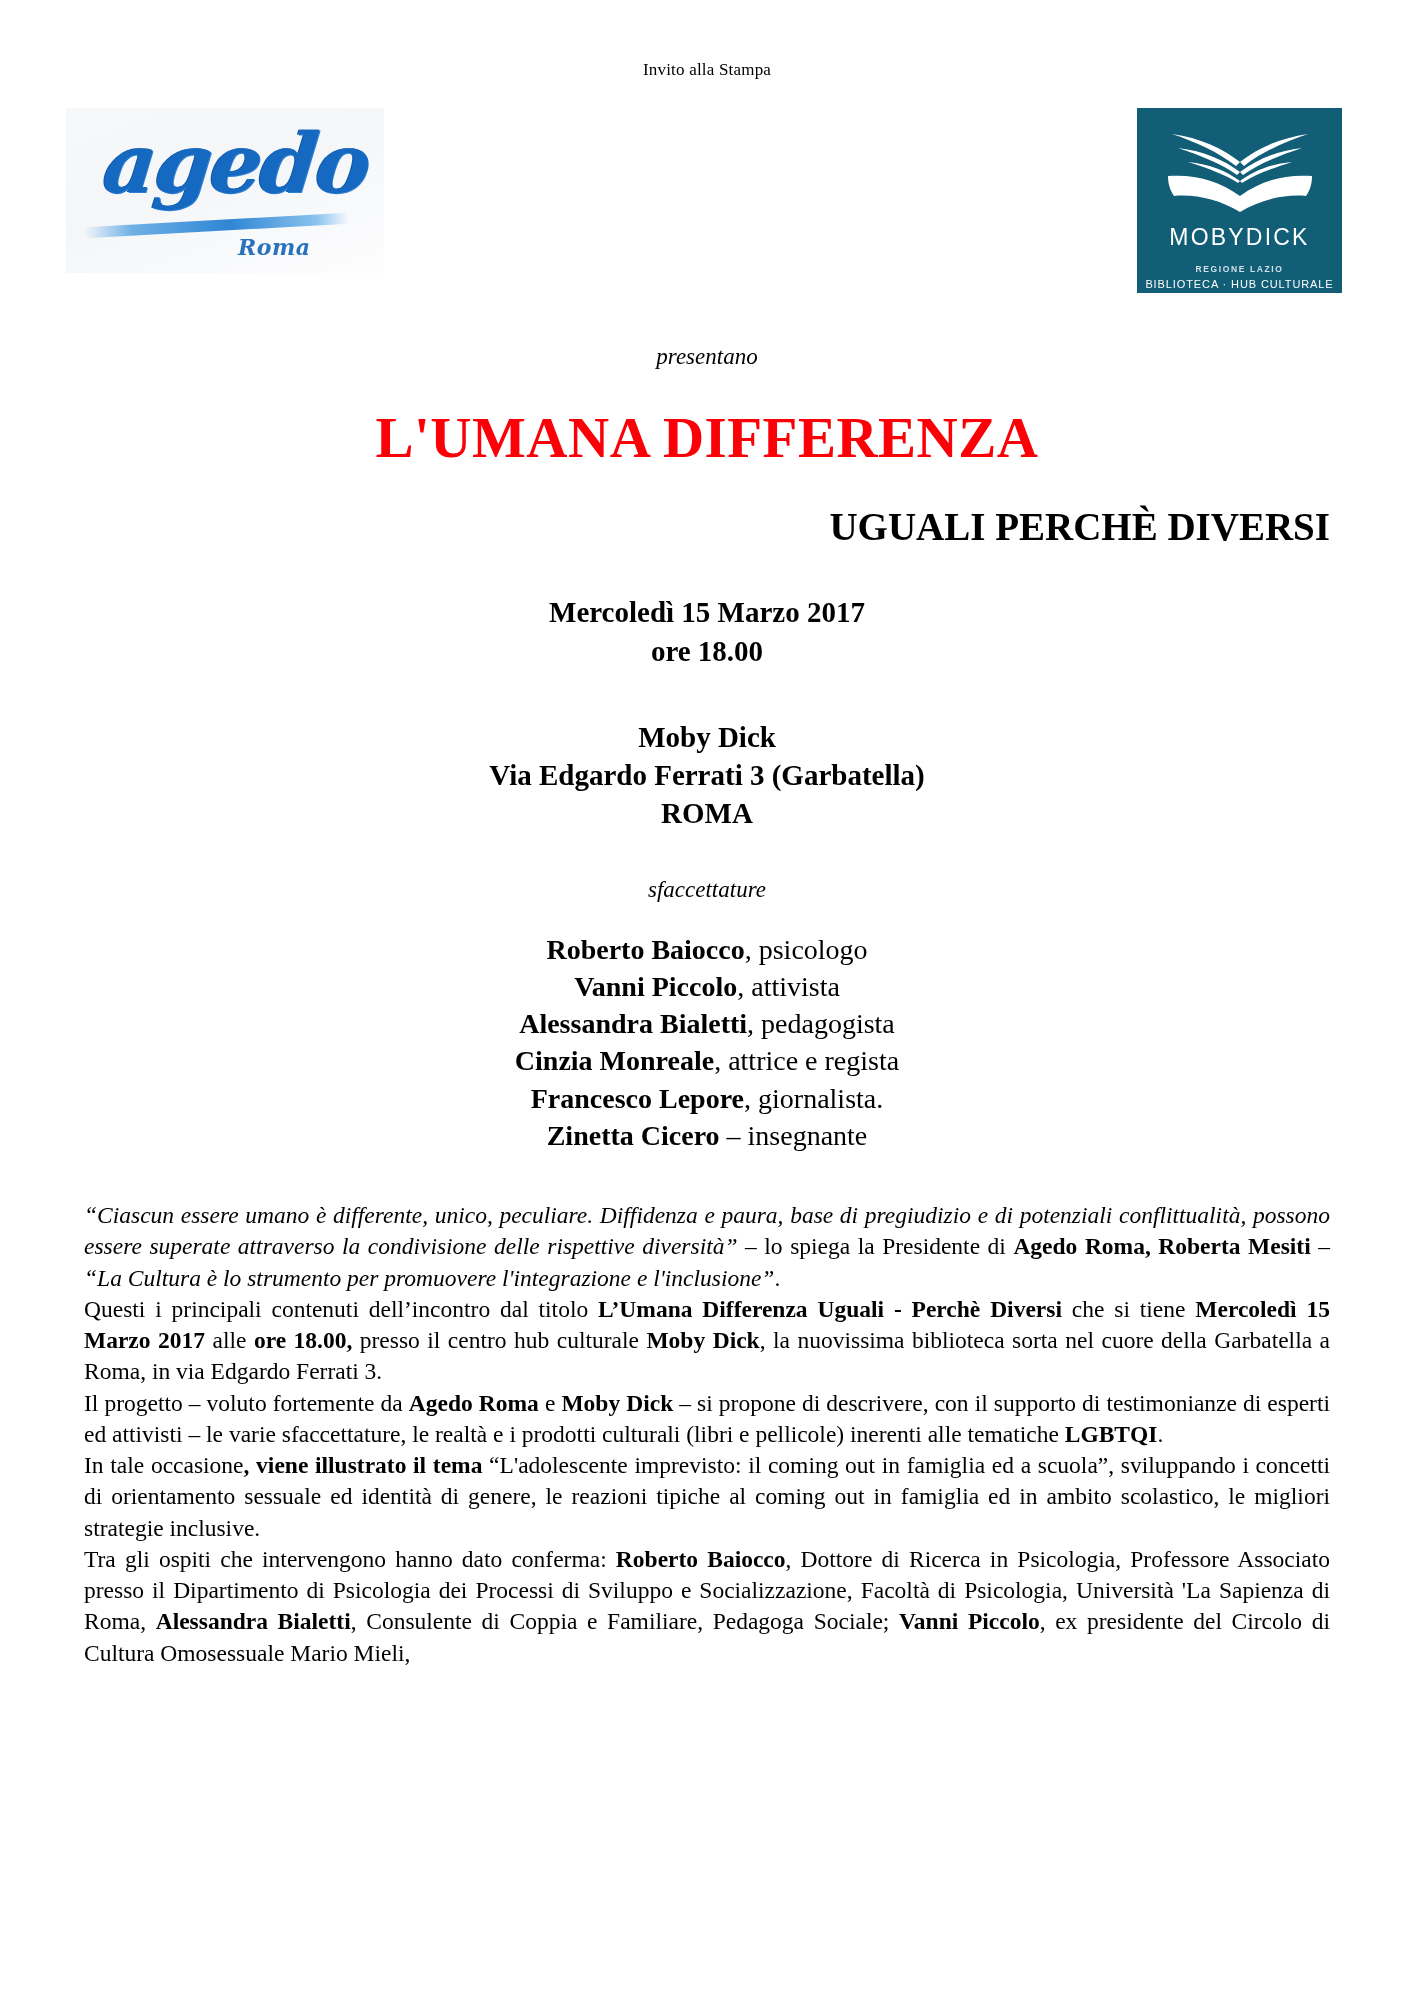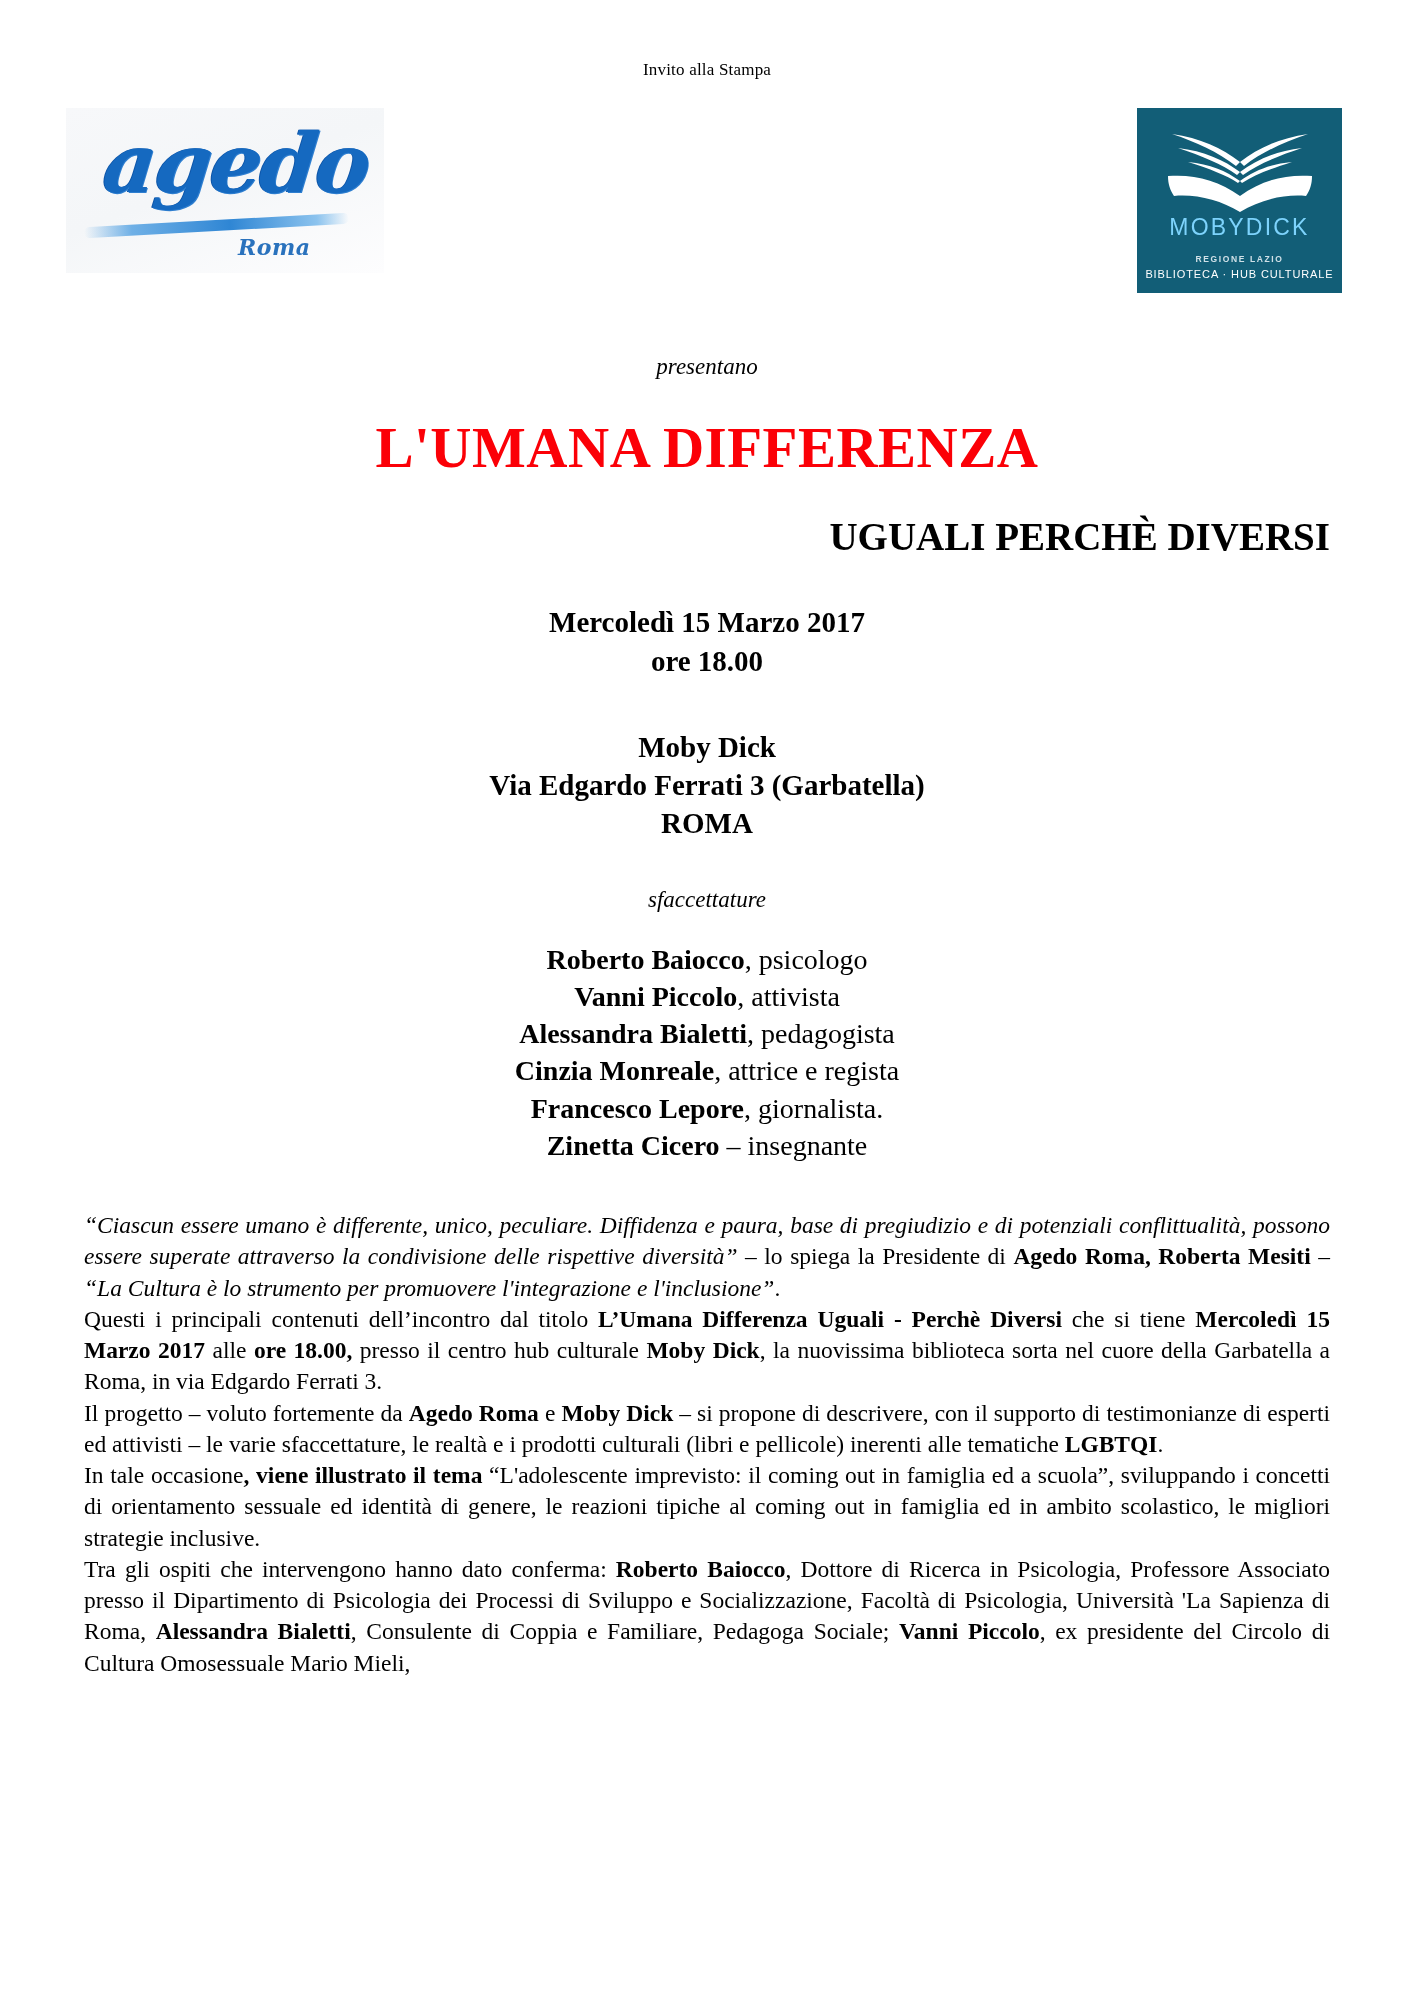--- a/index.html
+++ b/index.html
@@ -101,22 +101,22 @@
     height: 96px;
     margin: 10px auto 0;
     display: block;
   }
   .md-title {
     font-family: "Liberation Sans", sans-serif;
     font-weight: 400;
     font-size: 23px;
     letter-spacing: 2.2px;
     line-height: 1;
-    margin-top: 2px;
-    color: #7dd3fc;
+    margin-top: 12px;
+    color: #ffffff;
   }
   .md-sub1 {
     font-family: "Liberation Sans", sans-serif;
     font-weight: 700;
     font-size: 8.5px;
     letter-spacing: 1.6px;
     margin-top: 15px;
     color: #cfe0e7;
   }
   .md-sub2 {
@@ -126,21 +126,21 @@
     letter-spacing: 0.9px;
     margin-top: 4px;
     color: #ffffff;
   }
 
   
   .presentano {
     text-align: center;
     font-style: italic;
     font-size: 23px;
-    margin-top: 36px;
+    margin-top: 26px;
   }
   .main-title {
     text-align: center;
     color: #fb0007;
     font-weight: 700;
     font-size: 57px;
     letter-spacing: 0.5px;
     margin-top: 38px;
     line-height: 1.05;
   }

